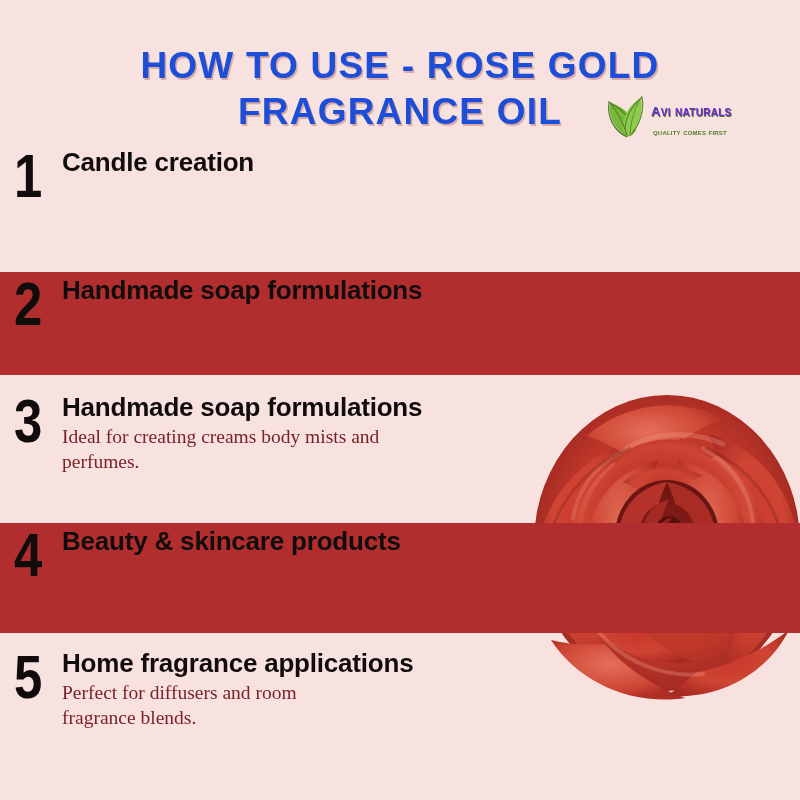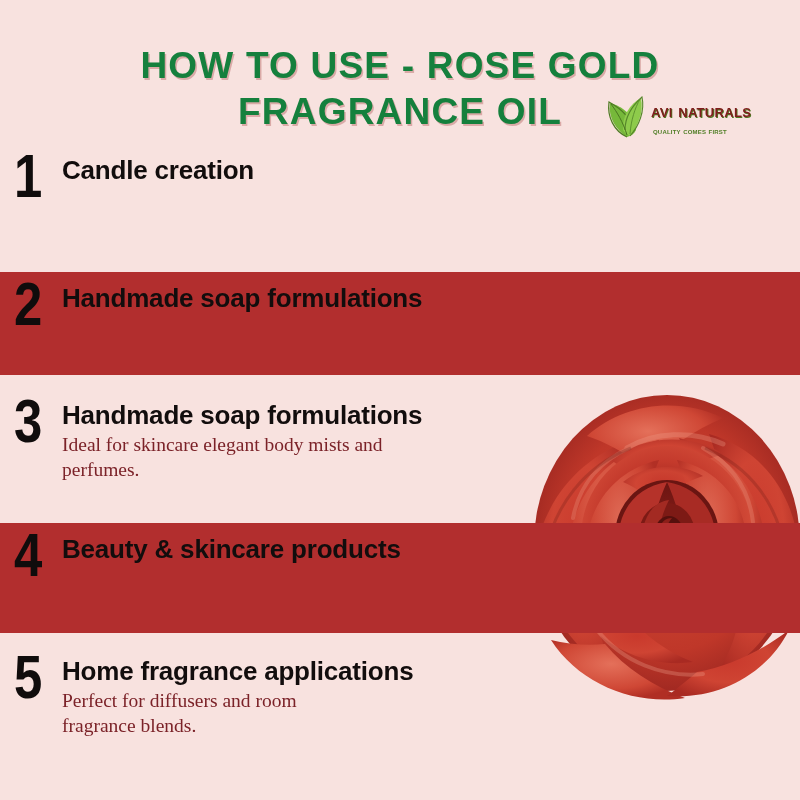--- a/index.html
+++ b/index.html
@@ -35,21 +35,21 @@
     position: absolute;
     top: 18px;
     left: 0;
     width: 800px;
     text-align: center;
     font-family: "Liberation Sans", sans-serif;
     font-weight: bold;
     font-size: 37px;
     line-height: 46px;
     letter-spacing: 1.2px;
-    color: #15803d;
+    color: #1d4ed8;
     text-shadow: 1.5px 1.5px 0 rgba(150,40,40,0.30);
     white-space: pre-line;
     text-transform: uppercase;
   }
 
   
   .logo {
     position: absolute;
     top: 88px;
     left: 604px;
@@ -66,24 +66,24 @@
   }
   .logo-text-wrap {
     display: flex;
     flex-direction: column;
     justify-content: center;
     padding-top: 8px;
   }
   .logo-name {
     font-family: "Liberation Sans", sans-serif;
     font-weight: bold;
-    font-size: 19px;
+    font-size: 14px;
     line-height: 19px;
     letter-spacing: 0.3px;
-    color: #7f1d1d;
+    color: #6d28d9;
     text-shadow: 0.8px 0.8px 0 #4d7a22;
     font-variant: small-caps;
     text-transform: lowercase;
   }
   .logo-name::first-letter { font-size: 19px; }
   .logo-tag {
     font-family: "Liberation Sans", sans-serif;
     font-weight: bold;
     font-size: 8px;
     line-height: 12px;
@@ -146,21 +146,21 @@
     padding-top: 2px;
     min-width: 0;
   }
   .step-title {
     font-family: "Liberation Sans", sans-serif;
     font-weight: bold;
     font-size: 26px;
     line-height: 29px;
     color: #120d0d;
     letter-spacing: -0.2px;
-    margin: 8px 0 2px 0;
+    margin: 0 0 2px 0;
   }
   .step-desc {
     font-family: "Liberation Serif", serif;
     font-size: 19.5px;
     line-height: 25px;
     color: #7b2228;
     margin: 0;
     white-space: pre-line;
   }
   .step-band .step-desc {
@@ -301,21 +301,21 @@
         <div class="step-title">Handmade soap formulations</div>
       </div>
     </div>
   </div>
 
   <div class="step step-plain" id="step-3">
     <div class="step-inner">
       <div class="step-num">3</div>
       <div class="step-body">
         <div class="step-title">Handmade soap formulations</div>
-        <p class="step-desc">Ideal for skincare elegant body mists and
+        <p class="step-desc">Ideal for creating creams body mists and
 perfumes.</p>
       </div>
     </div>
   </div>
 
   <div class="step step-band" id="step-4">
     <div class="step-inner">
       <div class="step-num">4</div>
       <div class="step-body">
         <div class="step-title">Beauty &amp; skincare products</div>

